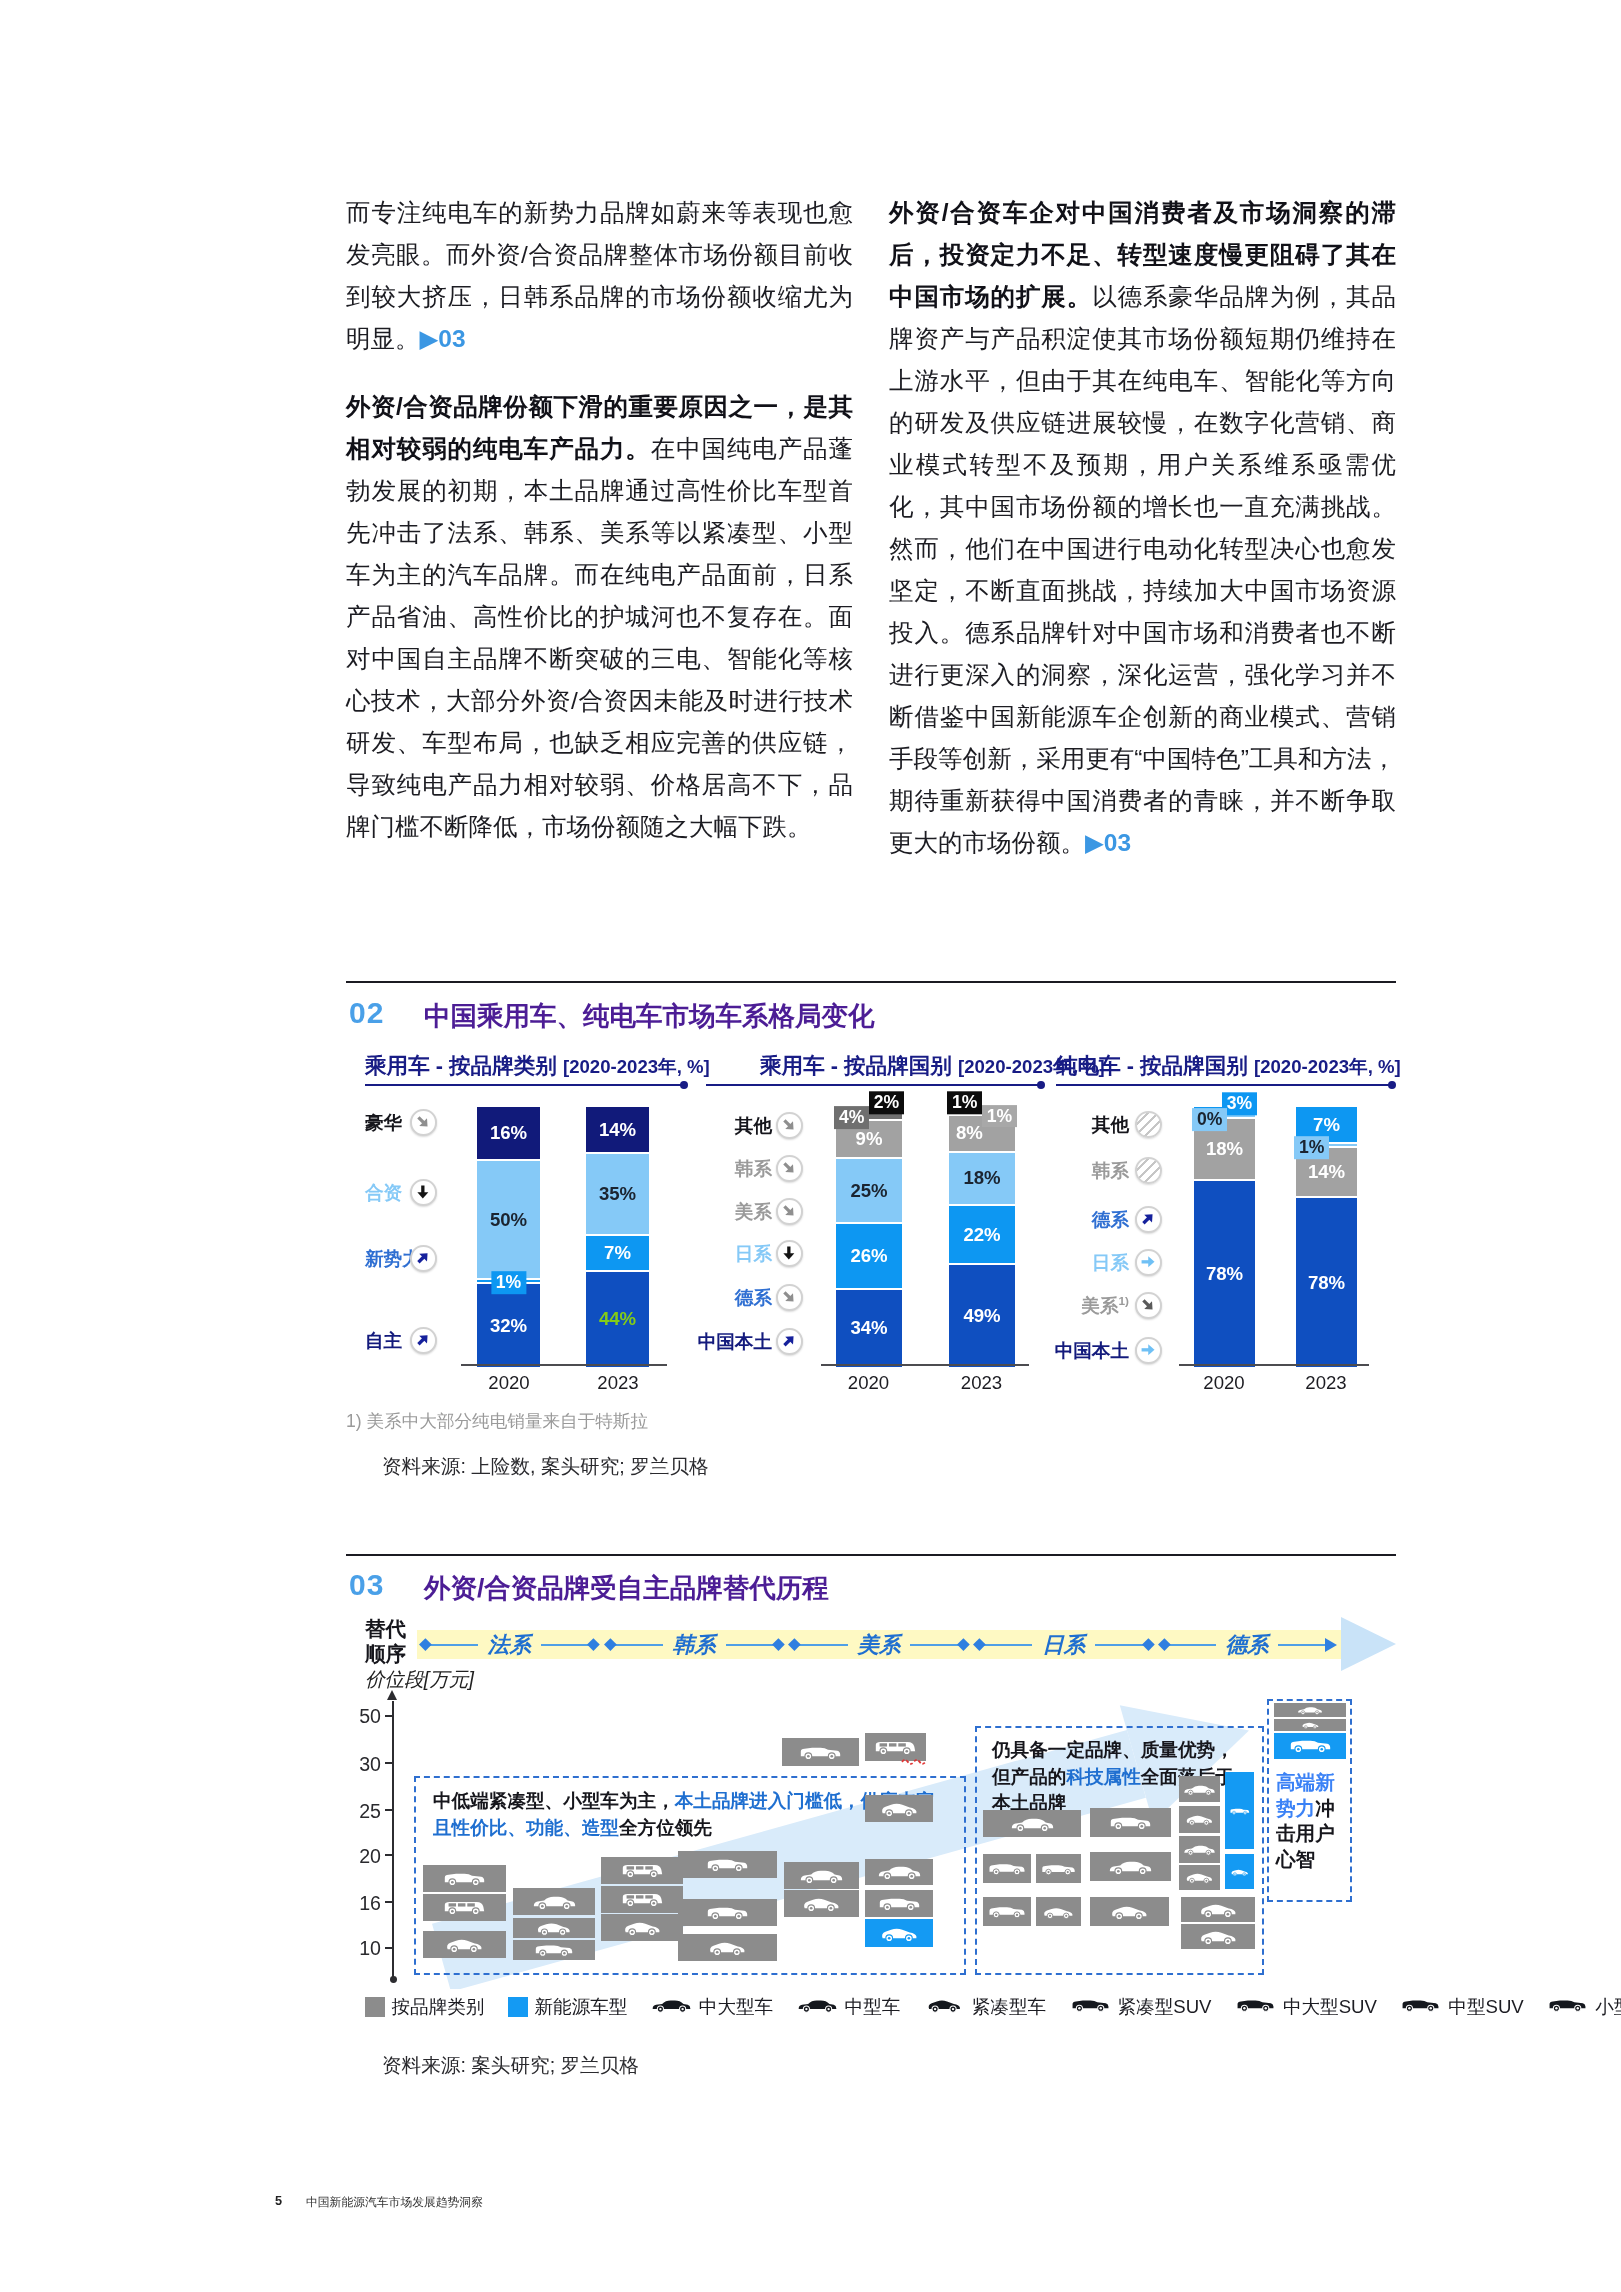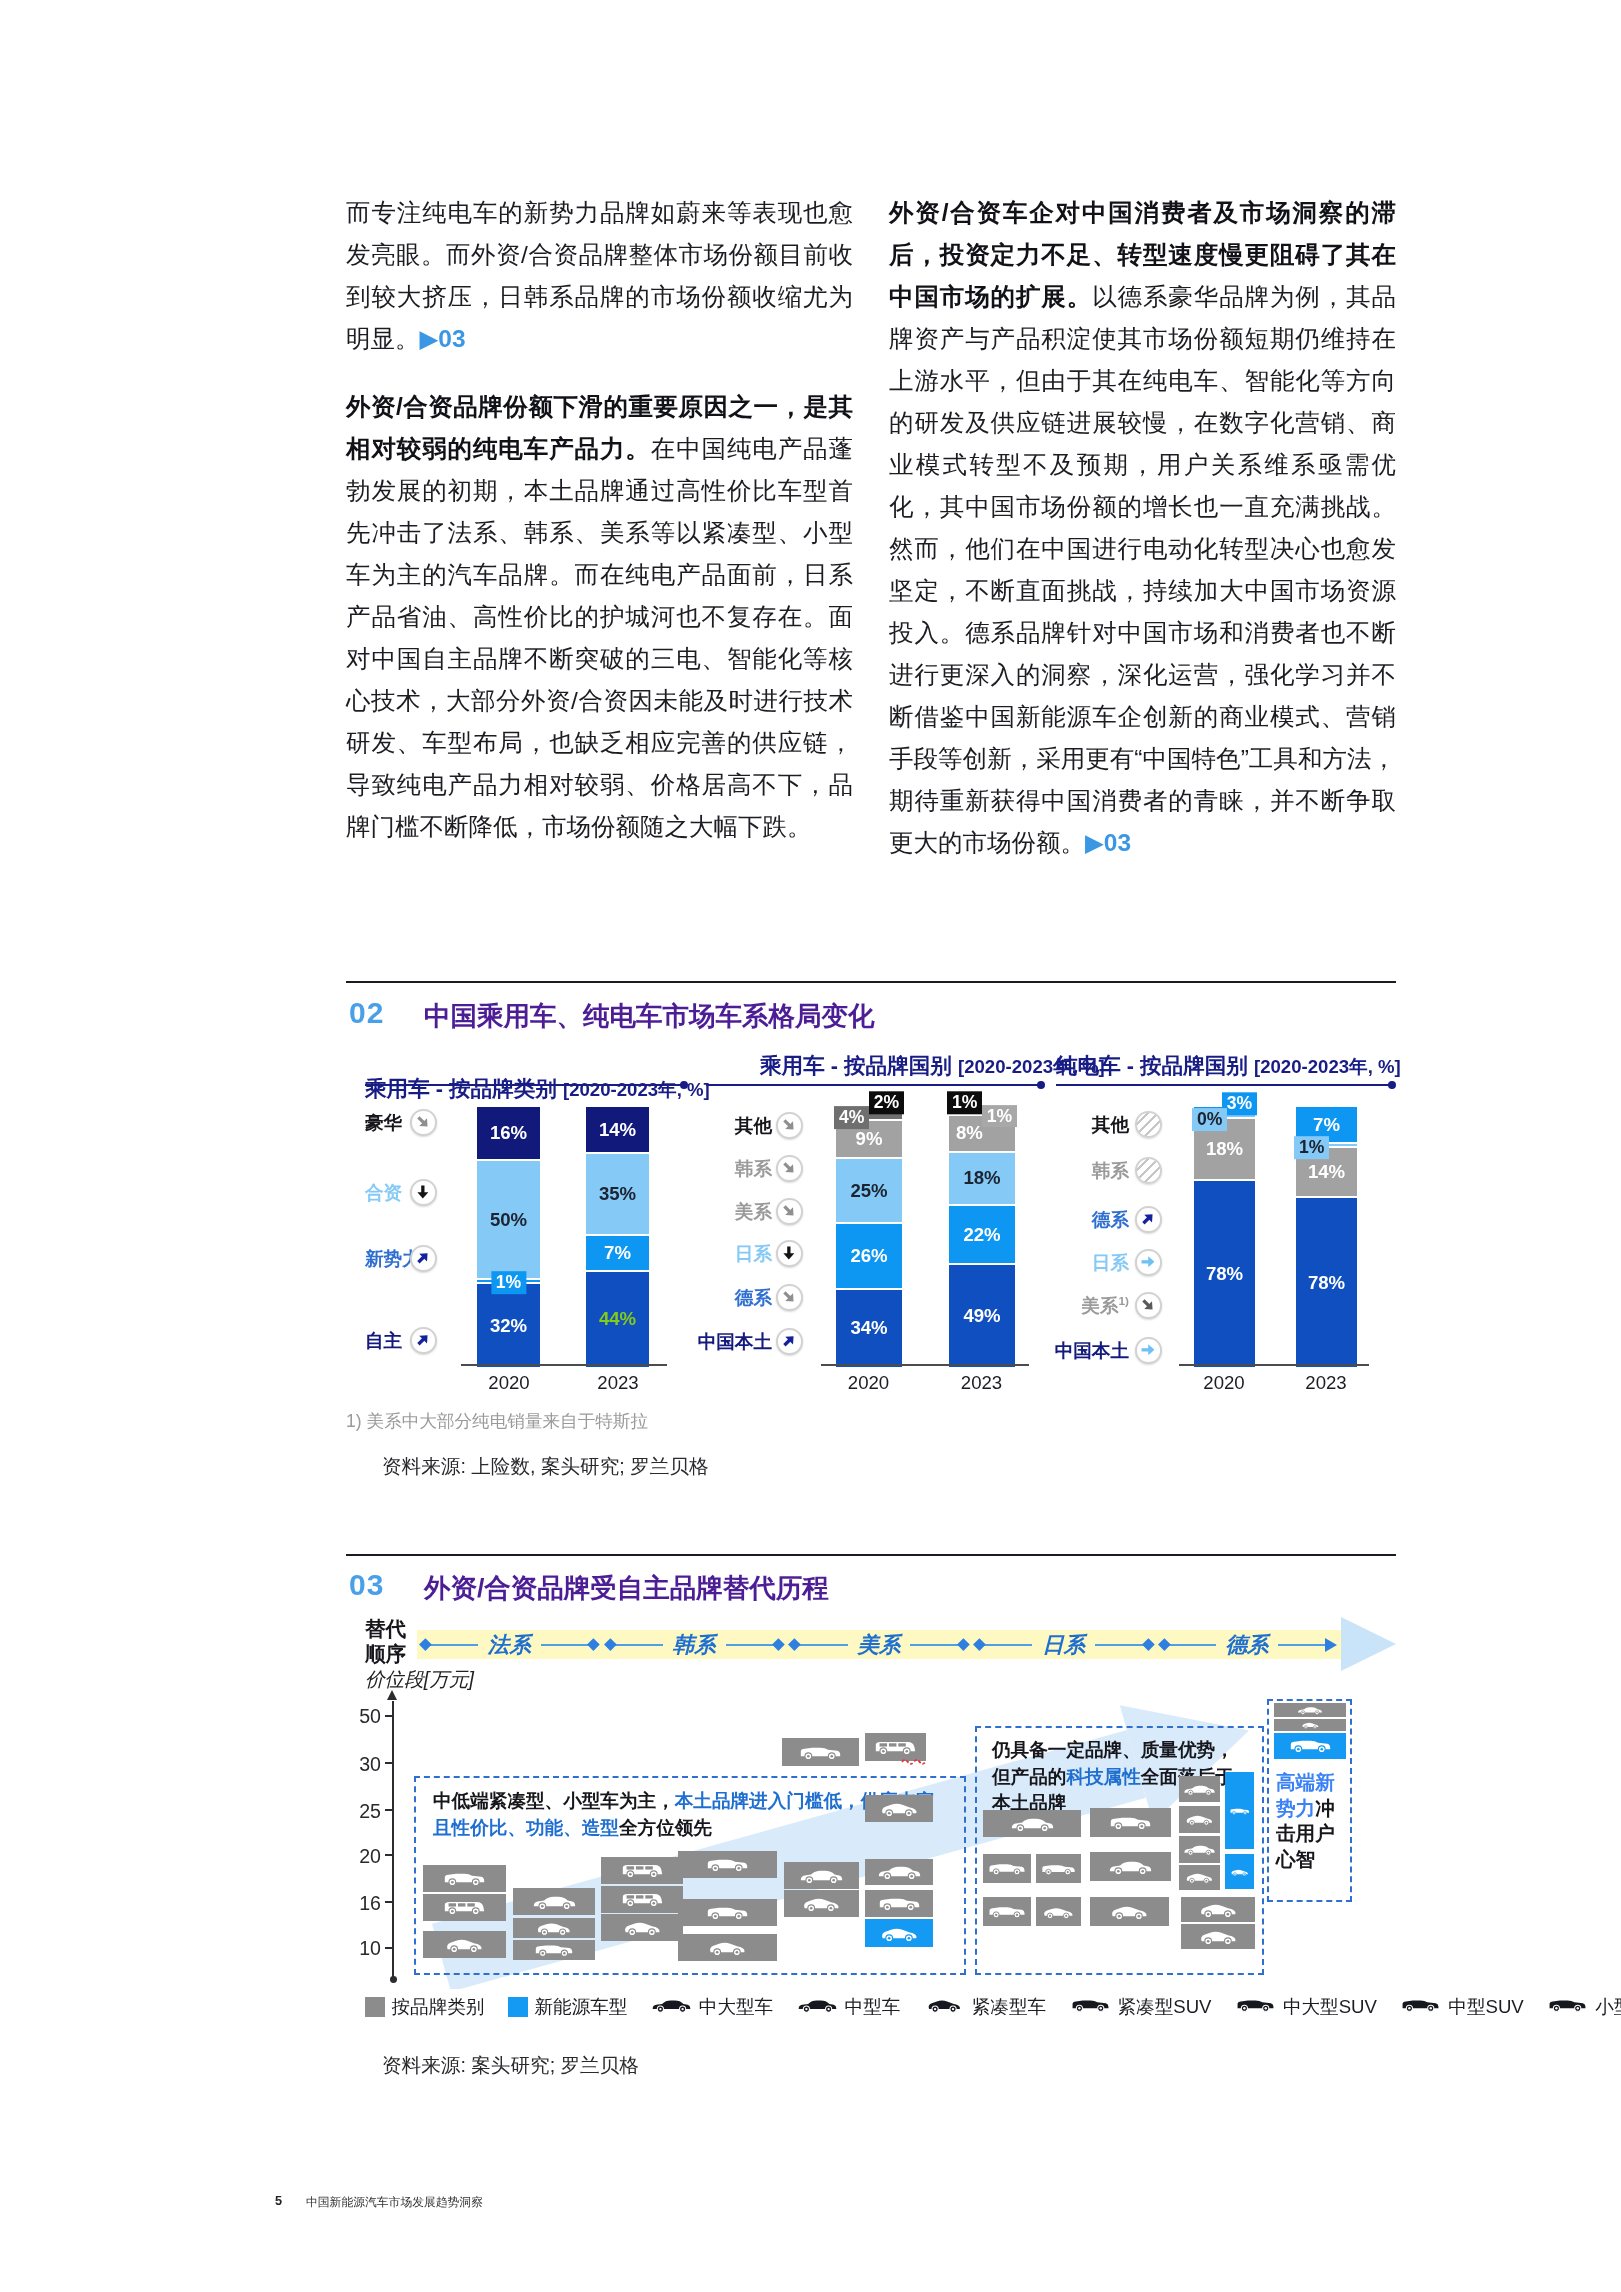--- a/index.html
+++ b/index.html
@@ -76,21 +76,21 @@
       <p><span class="r-b">外资/合资品牌份额下滑的重要原因之一，是其相对较弱的纯电车产品力。</span><span class="r-n">在中国纯电产品蓬勃发展的初期，本土品牌通过高性价比车型首先冲击了法系、韩系、美系等以紧凑型、小型车为主的汽车品牌。而在纯电产品面前，日系产品省油、高性价比的护城河也不复存在。面对中国自主品牌不断突破的三电、智能化等核心技术，大部分外资/合资因未能及时进行技术研发、车型布局，也缺乏相应完善的供应链，导致纯电产品力相对较弱、价格居高不下，品牌门槛不断降低，市场份额随之大幅下跌。</span></p>
     </div>
   <div class="col" id="col-right" style="left:889px;top:192px;">
       <p><span class="r-b">外资/合资车企对中国消费者及市场洞察的滞后，投资定力不足、转型速度慢更阻碍了其在中国市场的扩展。</span><span class="r-n">以德系豪华品牌为例，其品牌资产与产品积淀使其市场份额短期仍维持在上游水平，但由于其在纯电车、智能化等方向的研发及供应链进展较慢，在数字化营销、商业模式转型不及预期，用户关系维系亟需优化，其中国市场份额的增长也一直充满挑战。然而，他们在中国进行电动化转型决心也愈发坚定，不断直面挑战，持续加大中国市场资源投入。德系品牌针对中国市场和消费者也不断进行更深入的洞察，深化运营，强化学习并不断借鉴中国新能源车企创新的商业模式、营销手段等创新，采用更有“中国特色”工具和方法，期待重新获得中国消费者的青睐，并不断争取更大的市场份额。</span><span class="r-ref">▶03</span></p>
     </div>
 
   <div class="rule" style="left:346px;top:981px;width:1050px;"></div>
   <div class="secnum" style="left:349px;top:996px;">02</div>
   <div class="sectitle" style="left:424px;top:998px;">中国乘用车、纯电车市场车系格局变化</div>
   <div id="charts02">
-      <div class="ctitle" style="position: absolute; left: 365px; top: 1074px;"><span>乘用车 - 按品牌类别 </span><span class="br">[2020-2023年, %]</span></div>
+      <div class="ctitle" style="position: absolute; left: 365px; top: 1051px;"><span>乘用车 - 按品牌类别 </span><span class="br">[2020-2023年, %]</span></div>
       <div class="cunder" style="position: absolute; left: 365px; top: 1084px; width: 319px; height: 2px;">
         <div class="dot"></div>
       </div>
       <div class="lgd-label" style="position: absolute; left: 365px; top: 1110px; color: rgb(22, 22, 28);">豪华</div>
       <div class="lgd-circ" style="position: absolute; left: 410px; top: 1109px; width: 26.5px; height: 26.5px;">
         <svg width="15.7" height="15.7" viewBox="0 0 20 20" style="transform:rotate(45deg)">
           <path d="M2 10 L12 10" stroke="#8f8f8f" stroke-width="4.2"></path>
           <path d="M10.5 3 L18.5 10 L10.5 17 Z" fill="#8f8f8f"></path>
         </svg>
       </div>

